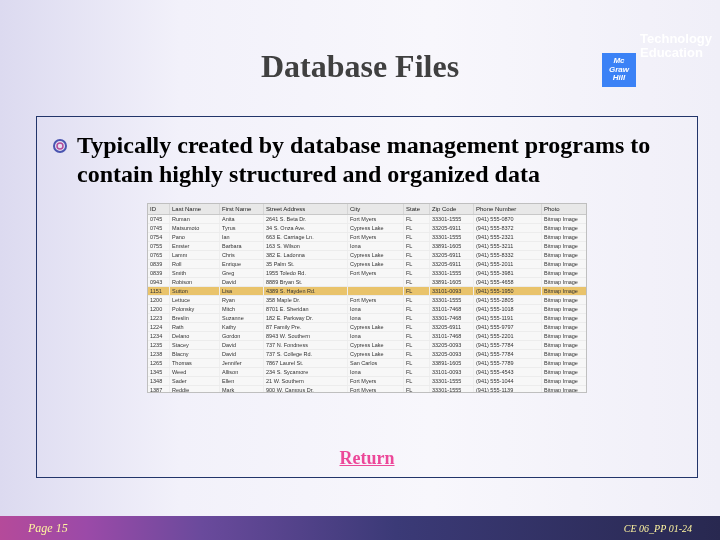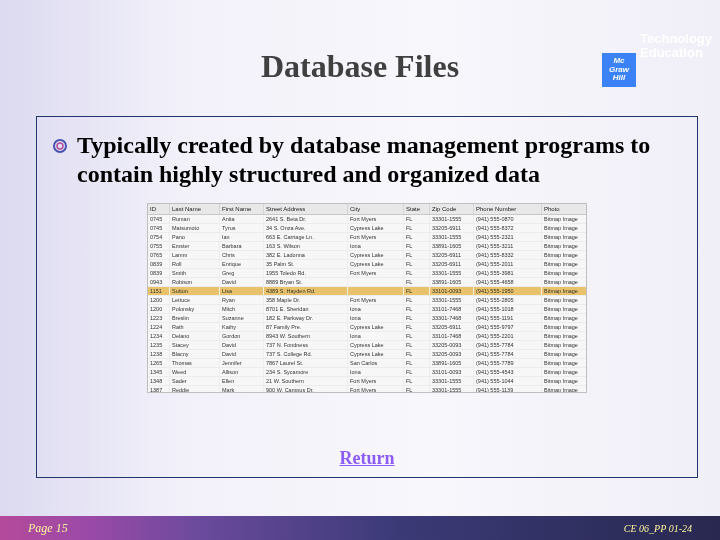--- a/index.html
+++ b/index.html
@@ -122,21 +122,21 @@
   }
   .db-row.hl { background: #e9c36b; }
 
   .return-link {
     position: absolute;
     bottom: 8px;
     left: 0; right: 0;
     text-align: center;
     font-size: 18px;
     font-weight: bold;
-    color: #8b5cf6;
+    color: #ec4899;
     text-decoration: underline;
     cursor: pointer;
   }
 
   .footer {
     position: absolute;
     left: 0; bottom: 0;
     width: 720px; height: 24px;
     background: linear-gradient(to right, #b54a9a 0%, #9b4aa8 12%, #6a4a9c 28%, #3b3a77 55%, #282850 100%);
     display: flex;

